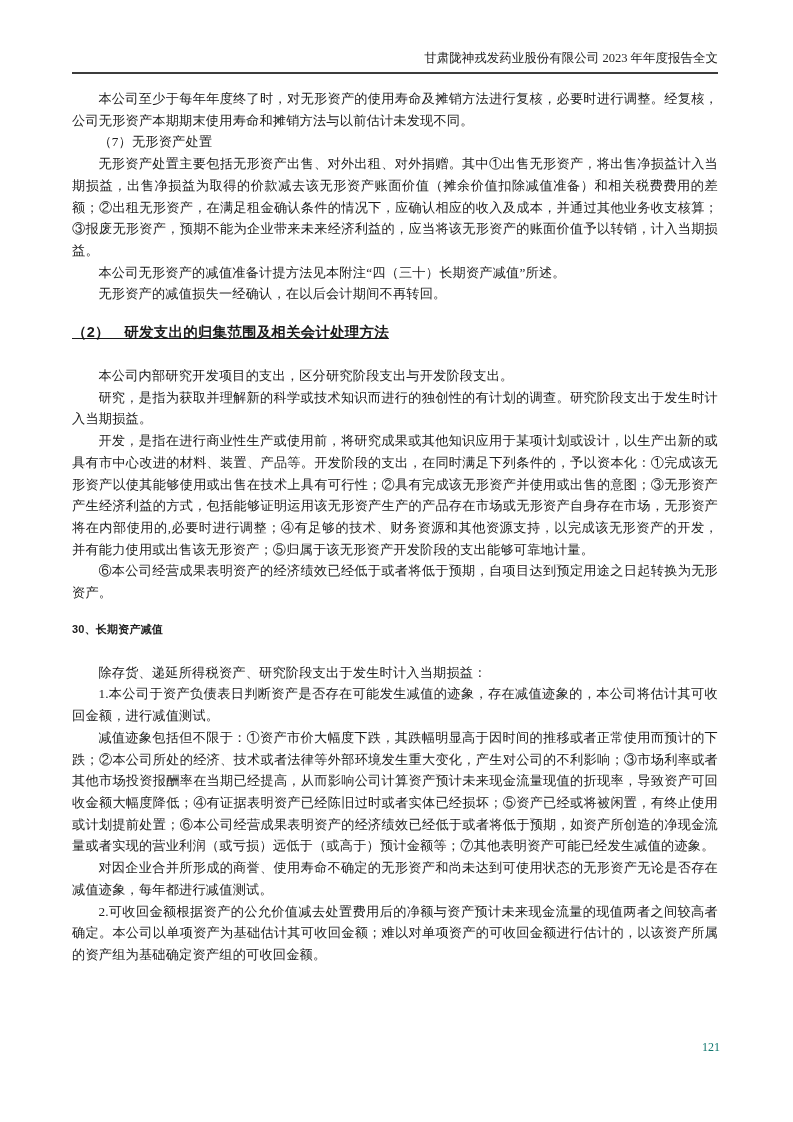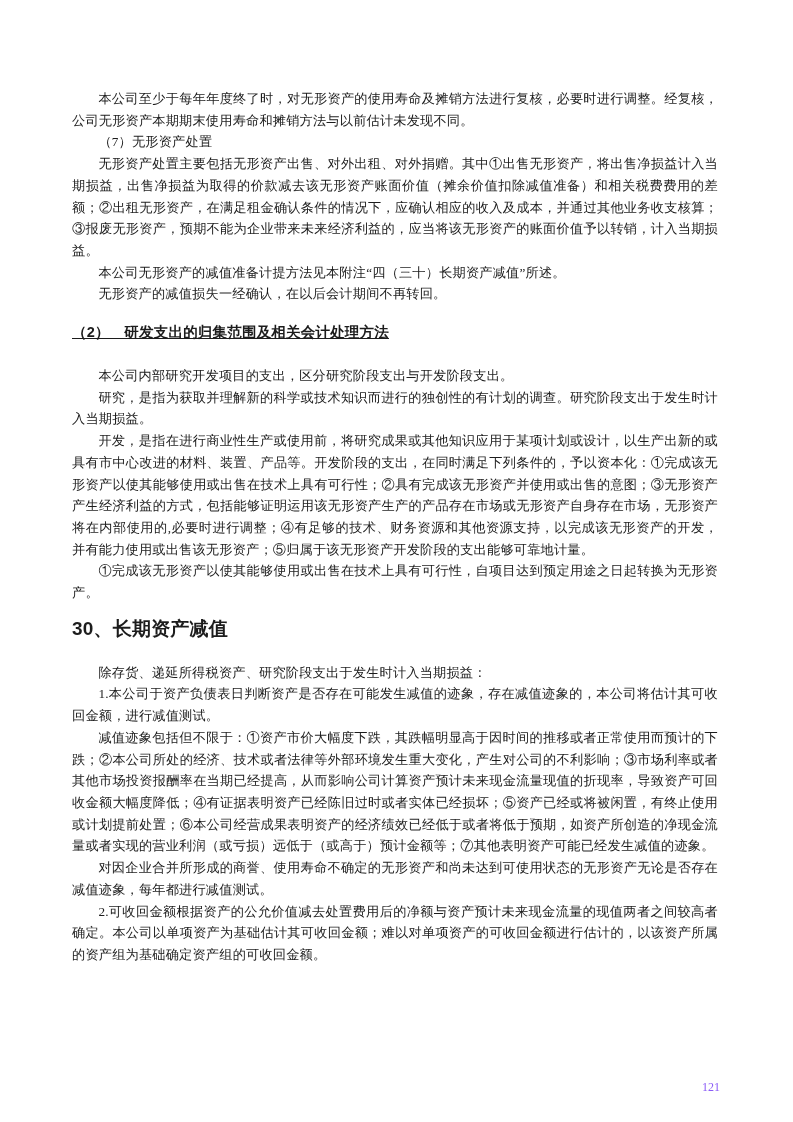--- a/index.html
+++ b/index.html
@@ -50,51 +50,53 @@
     font-weight: bold;
     font-size: 14.5px;
     line-height: 20px;
     margin: 17px 0 23px 0 !important;
     text-indent: 0;
     text-decoration: underline;
   }
   .h-major {
     font-family: "Liberation Sans", "DejaVu Sans", sans-serif;
     font-weight: bold;
-    font-size: 19px;
+    font-size: 11px;
     line-height: 20px;
     margin: 15px 0 23px 0 !important;
     text-indent: 0;
   }
   .page-footer {
     position: absolute;
     top: 1040px;
     right: 73px;
     font-size: 12px;
-    color: #8b5cf6;
-    margin-top: 40px;
+    color: #0f766e;
   }
 </style>
 </head>
 <body>
 
 <div class="page">
 
+  <div class="page-header">
+    <span>甘肃陇神戎发药业股份有限公司 2023 年年度报告全文</span>
+  </div>
 
   <div class="page-content">
     <p class="p-indent">本公司至少于每年年度终了时，对无形资产的使用寿命及摊销方法进行复核，必要时进行调整。经复核，公司无形资产本期期末使用寿命和摊销方法与以前估计未发现不同。</p>
     <p class="p-indent">（7）无形资产处置</p>
     <p class="p-indent">无形资产处置主要包括无形资产出售、对外出租、对外捐赠。其中①出售无形资产，将出售净损益计入当期损益，出售净损益为取得的价款减去该无形资产账面价值（摊余价值扣除减值准备）和相关税费费用的差额；②出租无形资产，在满足租金确认条件的情况下，应确认相应的收入及成本，并通过其他业务收支核算；③报废无形资产，预期不能为企业带来未来经济利益的，应当将该无形资产的账面价值予以转销，计入当期损益。</p>
     <p class="p-indent">本公司无形资产的减值准备计提方法见本附注“四（三十）长期资产减值”所述。</p>
     <p class="p-indent">无形资产的减值损失一经确认，在以后会计期间不再转回。</p>
     <p class="h-minor">（2）　研发支出的归集范围及相关会计处理方法</p>
     <p class="p-indent">本公司内部研究开发项目的支出，区分研究阶段支出与开发阶段支出。</p>
     <p class="p-indent">研究，是指为获取并理解新的科学或技术知识而进行的独创性的有计划的调查。研究阶段支出于发生时计入当期损益。</p>
     <p class="p-indent">开发，是指在进行商业性生产或使用前，将研究成果或其他知识应用于某项计划或设计，以生产出新的或具有市中心改进的材料、装置、产品等。开发阶段的支出，在同时满足下列条件的，予以资本化：①完成该无形资产以使其能够使用或出售在技术上具有可行性；②具有完成该无形资产并使用或出售的意图；③无形资产产生经济利益的方式，包括能够证明运用该无形资产生产的产品存在市场或无形资产自身存在市场，无形资产将在内部使用的,必要时进行调整；④有足够的技术、财务资源和其他资源支持，以完成该无形资产的开发，并有能力使用或出售该无形资产；⑤归属于该无形资产开发阶段的支出能够可靠地计量。</p>
-    <p class="p-indent">①完成该无形资产以使其能够使用或出售在技术上具有可行性，自项目达到预定用途之日起转换为无形资产。</p>
+    <p class="p-indent">⑥本公司经营成果表明资产的经济绩效已经低于或者将低于预期，自项目达到预定用途之日起转换为无形资产。</p>
     <p class="h-major">30、长期资产减值</p>
     <p class="p-indent">除存货、递延所得税资产、研究阶段支出于发生时计入当期损益：</p>
     <p class="p-indent">1.本公司于资产负债表日判断资产是否存在可能发生减值的迹象，存在减值迹象的，本公司将估计其可收回金额，进行减值测试。</p>
     <p class="p-indent">减值迹象包括但不限于：①资产市价大幅度下跌，其跌幅明显高于因时间的推移或者正常使用而预计的下跌；②本公司所处的经济、技术或者法律等外部环境发生重大变化，产生对公司的不利影响；③市场利率或者其他市场投资报酬率在当期已经提高，从而影响公司计算资产预计未来现金流量现值的折现率，导致资产可回收金额大幅度降低；④有证据表明资产已经陈旧过时或者实体已经损坏；⑤资产已经或将被闲置，有终止使用或计划提前处置；⑥本公司经营成果表明资产的经济绩效已经低于或者将低于预期，如资产所创造的净现金流量或者实现的营业利润（或亏损）远低于（或高于）预计金额等；⑦其他表明资产可能已经发生减值的迹象。</p>
     <p class="p-indent">对因企业合并所形成的商誉、使用寿命不确定的无形资产和尚未达到可使用状态的无形资产无论是否存在减值迹象，每年都进行减值测试。</p>
     <p class="p-indent">2.可收回金额根据资产的公允价值减去处置费用后的净额与资产预计未来现金流量的现值两者之间较高者确定。本公司以单项资产为基础估计其可收回金额；难以对单项资产的可收回金额进行估计的，以该资产所属的资产组为基础确定资产组的可收回金额。</p>
   </div>
 
   <div class="page-footer">121</div>
 

